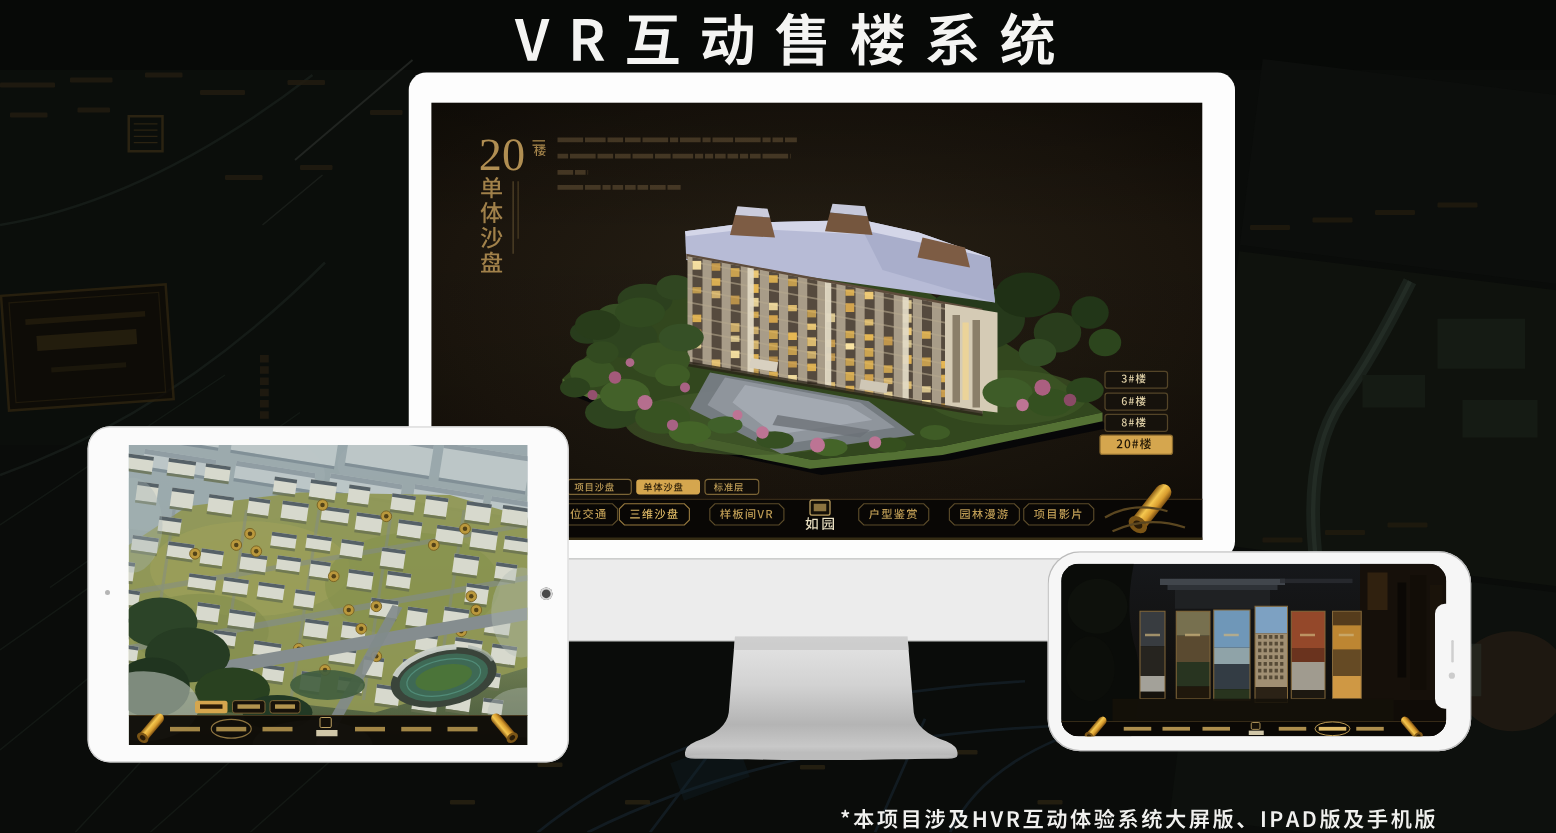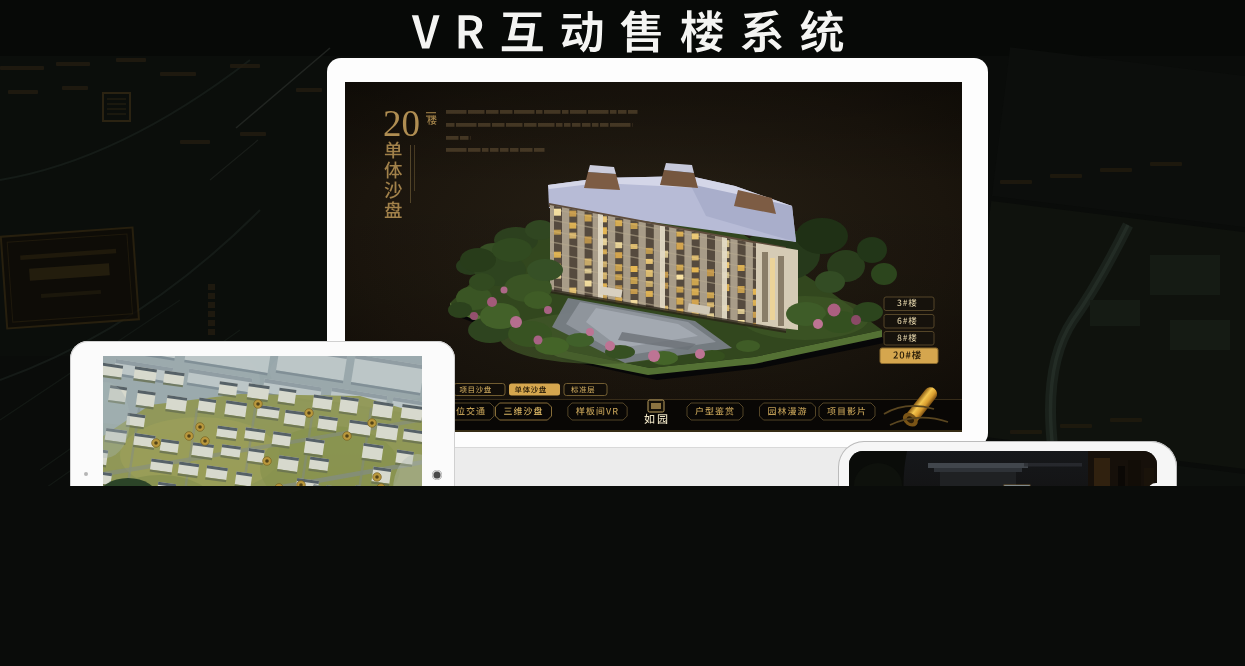--- a/index.html
+++ b/index.html
@@ -1,15 +1,15 @@
 <!DOCTYPE html>
 <html><head><meta charset="utf-8">
 <style>
 html,body{margin:0;padding:0;background:#0a0c0a;}
-.stage{position:relative;width:1245px;height:486px;overflow:hidden;background:#0b0d0b;font-family:"Liberation Sans",sans-serif;}
+.stage{position:relative;width:1245px;height:666px;overflow:hidden;background:#0b0d0b;font-family:"Liberation Sans",sans-serif;}
 .abs{position:absolute;}
 </style></head>
 <body>
 <div class="stage">
 
 <svg class="abs" style="left:0;top:0" width="1245" height="666" viewBox="0 0 1245 666">
 <rect x="0" y="0" width="1245" height="666" fill="#0a0c0a"></rect>
 <rect x="0" y="0" width="1245" height="56" fill="#070907"></rect>
 <rect x="0" y="56" width="330" height="300" fill="#0b0e0b"></rect>
 <g stroke="#151c17" stroke-width="1.2" fill="none" opacity="0.8">

